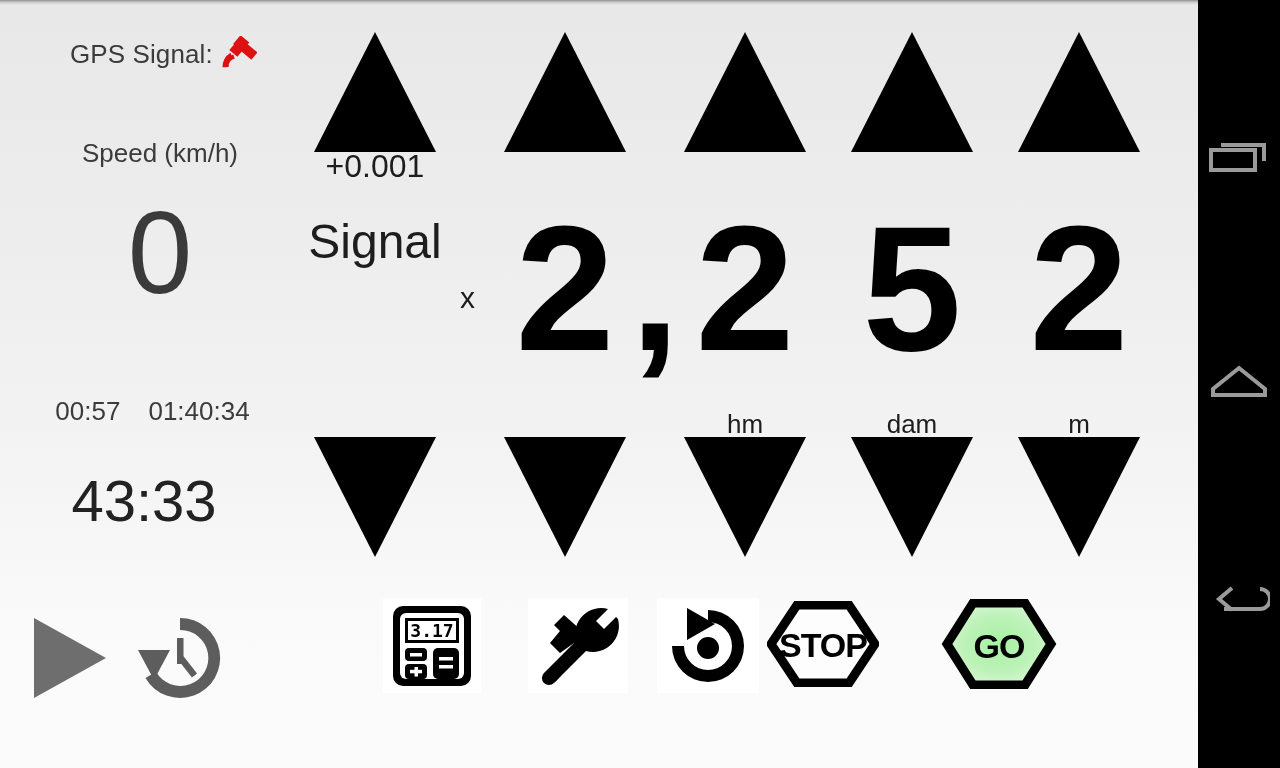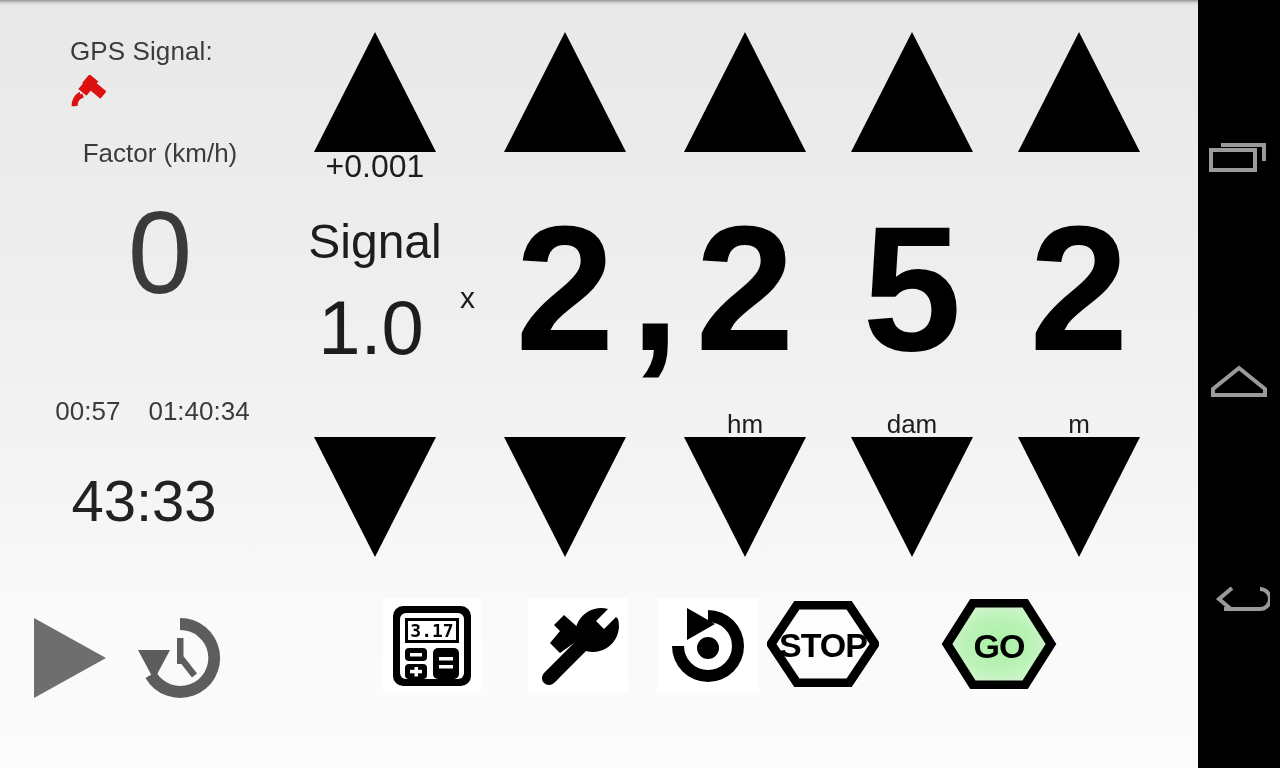--- a/index.html
+++ b/index.html
@@ -37,23 +37,22 @@
     width: 1198px;
     height: 5px;
     background: linear-gradient(to bottom, rgba(0,0,0,0.38) 0%, rgba(0,0,0,0.12) 45%, rgba(0,0,0,0) 100%);
   }
 
   
   #gps-row {
     position: absolute;
     left: 70px; top: 36px;
     display: flex;
-    align-items: flex-start;
+    align-items: flex-end;
     gap: 8px;
-    flex-direction: column;
   }
   #gps-label {
     font-size: 26px;
     color: #3b3b3b;
     letter-spacing: 0.1px;
     white-space: nowrap;
   }
   #sat-icon { display: block; }
 
   #speed-label {
@@ -243,33 +242,32 @@
             <rect x="10.0" y="9.5" width="10.5" height="9.0" transform="rotate(40 15.2 14.0)"></rect>
             <path d="M3,31 a13,13 0 0 1 9.2,-12.6 l1.6,4.2 A8.6,8.6 0 0 0 7.6,31 Z"></path>
             <path d="M3,31 a13,13 0 0 1 0,0 Z"></path>
             <path d="M2.5,31.5 a16.5,16.5 0 0 1 5.2,-11.9 l2.0,2.6 A13.2,13.2 0 0 0 6.3,31.5 Z" opacity="0"></path>
             <path d="M1.5,31.2 a17,17 0 0 1 8.0,-14.4 l1.3,3.2 A13.6,13.6 0 0 0 5.3,31.2 Z"></path>
           </g>
         </svg>
       </span>
     </div>
 
-    <div id="speed-label">Factor (km/h)</div>
+    <div id="speed-label">Speed (km/h)</div>
     <div id="speed-value">0</div>
 
     <div id="timers-row">
       <span>00:57</span>
       <span>01:40:34</span>
     </div>
     <div id="big-timer">43:33</div>
 
     <div id="factor-col">
       <div id="factor-plus">+0.001</div>
       <div id="factor-label">Signal</div>
-      <div id="factor-value">1.0</div>
       <div id="factor-x">x</div>
     </div>
 
     <div class="arrow-up" style="left:314px; top:32px;"></div>
     <div class="arrow-up" style="left:504px; top:32px;"></div>
     <div class="arrow-up" style="left:684px; top:32px;"></div>
     <div class="arrow-up" style="left:851px; top:32px;"></div>
     <div class="arrow-up" style="left:1018px; top:32px;"></div>
 
     <div class="digit" style="left:495px; top:200px;">2</div>

